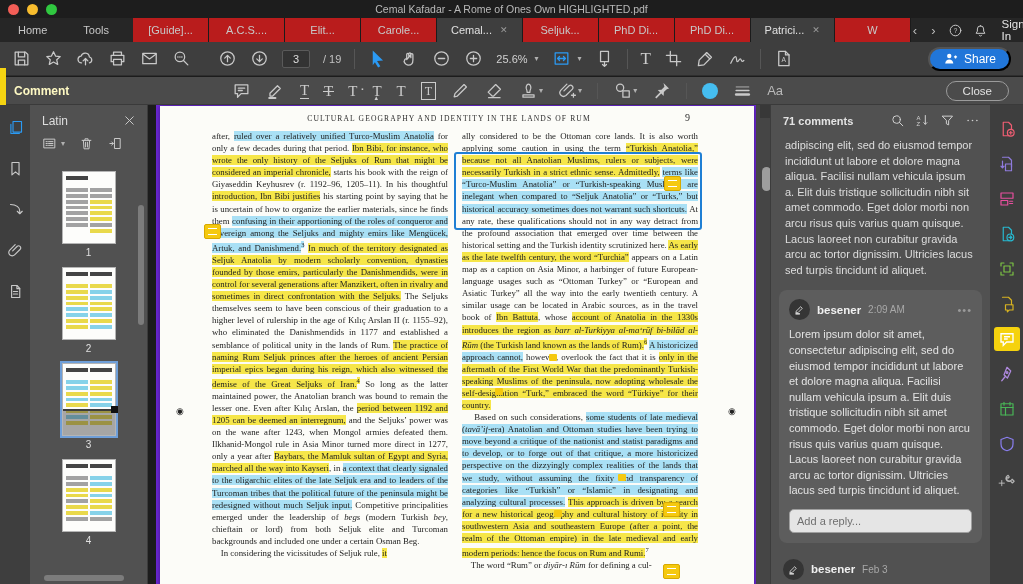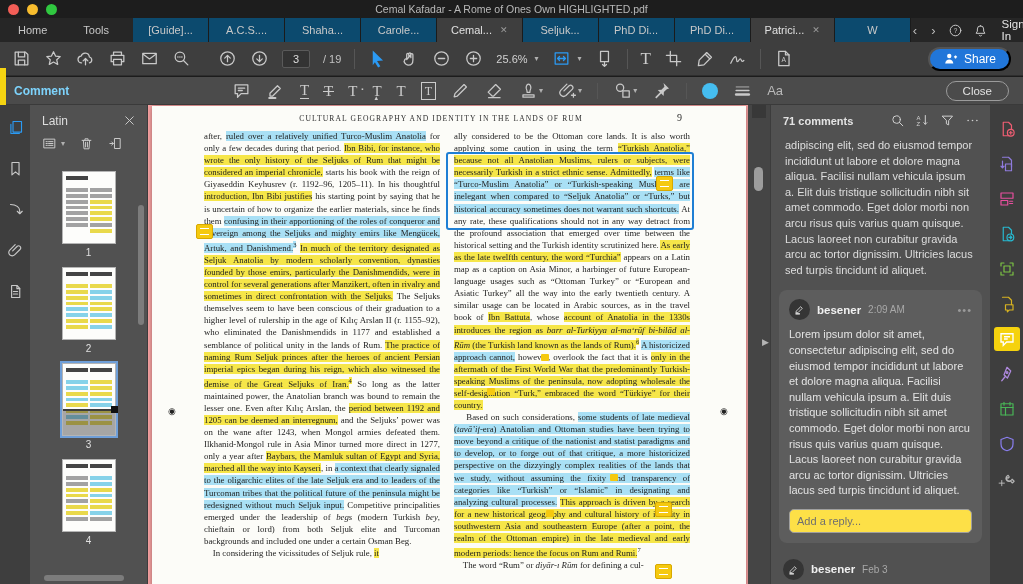--- a/index.html
+++ b/index.html
@@ -16,21 +16,21 @@
   .wtitle { position:absolute; left:0; right:0; text-align:center; color:#b9b9b9;
             font-size:10.5px; line-height:18px; pointer-events:none; }
 
   
   .tabbar { position:absolute; left:0; top:18px; width:100%; height:24px;
             background:#262626; display:flex; align-items:stretch; }
   .tab { display:flex; align-items:center; gap:6px; padding:0 14px; color:#c8c8c8;
          font-size:11px; border-right:1px solid #1b1b1b; cursor:default; }
   .tab.plain { background:transparent; border:none; padding:0 18px; }
   .doc-tabs { display:flex; align-items:stretch; margin-left:6px; }
-  .doc-tabs .tab { background:#0c4a6e; min-width:76px; justify-content:center; }
+  .doc-tabs .tab { background:#b91c1c; min-width:76px; justify-content:center; }
   .doc-tabs .tab.active { background:#3e3e3e; color:#e0e0e0; }
   .tab .x { color:#9a9a9a; font-size:9px; margin-left:2px; }
   .tab-right { margin-left:auto; display:flex; align-items:center; gap:10px;
                padding-right:12px; color:#c8c8c8; }
   .chev { font-size:13px; color:#bdbdbd; padding:0 2px; }
   .signin { font-size:11.5px; color:#e3e3e3; margin-left:4px; }
 
   
   .ic { display:inline-flex; width:19px; height:19px; color:#c9c9c9; flex:none; }
   .ic svg { width:100%; height:100%; }
@@ -50,21 +50,21 @@
   .caret-glyph { color:#b0b0b0; font-size:8px; margin-left:-6px; }
   .share-btn { margin-left:auto; background:#2176d9; border-radius:14px; height:24px;
                display:flex; align-items:center; gap:6px; padding:0 13px;
                color:#fff; font-size:12px; }
   .share-btn .ic{ width:15px; height:15px; color:#fff; }
 
   
   .commentbar { position:absolute; left:0; top:77px; width:100%; height:28px;
                 background:#4b4b4b; border-bottom:1px solid #3a3a3a;
                 display:flex; align-items:center; padding:0 14px; }
-  .cb-label { color:#7dd3fc; font-size:12px; font-weight:bold; }
+  .cb-label { color:#fef9c3; font-size:12px; font-weight:bold; }
   .cb-icons { flex:1; display:flex; align-items:center; justify-content:center;
               gap:15px; }
   .tico { font-family:"Liberation Serif", serif; font-size:15px; color:#cccccc;
           line-height:16px; position:relative; }
   .tico.u { border-bottom:1.5px solid #cccccc; }
   .tico.s::after{ content:""; position:absolute; left:-1px; right:-1px; top:8px;
                   border-top:1.2px solid #ccc; }
   .tico.r::after{ content:"▪"; position:absolute; font-size:6px; right:-6px; top:-2px; color:#ccc;}
   .tico.i::after{ content:"▴"; position:absolute; font-size:7px; left:2px; bottom:-7px; color:#ccc;}
   .tico.box { border:1px solid #ccc; padding:0 3px; font-size:12px; }
@@ -104,22 +104,22 @@
   .viewport-shade { position:absolute; left:0; right:0; bottom:0; height:36%;
                     background:rgba(60,60,60,.45); border-top:2px solid #3c3c3c; }
   .viewport-shade .handle { position:absolute; right:-3px; top:-5px; width:7px;
                             height:7px; background:#111; }
   .tp-vscroll { position:absolute; right:3px; top:100px; width:6px; height:120px;
                 background:#7c7c7c; border-radius:3px; }
   .tp-hscroll { position:absolute; left:14px; bottom:3px; width:80px; height:6px;
                 background:#7c7c7c; border-radius:3px; }
 
   
-  .docarea { position:absolute; left:148px; top:0; width:622px; height:100%;
-             background:#fca5a5; overflow:hidden; }
+  .docarea { position:absolute; left:156px; top:0; width:622px; height:100%;
+             background:#6d28d9; overflow:hidden; }
   .page { position:absolute; left:4px; top:1px; width:594px; height:620px;
           background:#fcfcf8; box-shadow:0 0 6px rgba(0,0,0,.4); }
   .page-header { position:absolute; left:52px; top:8px; width:474px; text-align:center;
                  font-family:"Liberation Serif", serif; font-size:7.6px;
                  letter-spacing:1.1px; color:#2e2e2e; }
   .page-number { position:absolute; right:64px; top:6px;
                  font-family:"Liberation Serif", serif; font-size:10px; color:#2e2e2e; }
   .cols { position:absolute; left:52px; top:24px; width:486px; display:flex; gap:14px; }
   .pcol { width:236px; font-family:"Liberation Serif", serif; font-size:8.8px;
           line-height:12.1px; color:#1d1d1d; text-align:justify; }
@@ -160,21 +160,21 @@
   .comment-card { margin:2px 8px 10px 8px; background:#5d5d5d; border-radius:8px;
                   padding:9px 10px 10px 10px; }
   .cc-head { display:flex; align-items:center; gap:7px; }
   .avatar { width:21px; height:21px; border-radius:50%; background:#353535;
             display:flex; align-items:center; justify-content:center; flex:none; }
   .avatar .ic { width:11px; height:11px; color:#fff; }
   .cc-author { color:#f0f0f0; font-size:11.5px; font-weight:bold; }
   .cc-time { color:#a8a8a8; font-size:10px; }
   .cc-dots { margin-left:auto; color:#9a9a9a; font-size:11px; letter-spacing:1px; }
   .cc-body { color:#e3e3e3; font-size:11px; line-height:15.6px; margin-top:7px; }
-  .reply-input { width:100%; margin-top:10px; height:24px; background:#fde047;
+  .reply-input { width:100%; margin-top:10px; height:24px; background:#e5e5e5;
                  border:1px solid #9f9f9f; border-radius:5px; font-size:11px;
                  padding:0 7px; color:#555; }
   .reply-input::placeholder{ color:#6f6f6f; }
   .comment-entry { padding:6px 12px 4px 12px; }
 
   
   .rightstrip { position:absolute; left:990px; top:0; width:33px; height:100%;
                 background:#3e3e3e; display:flex; flex-direction:column;
                 align-items:center; padding-top:12px; gap:11px; }
   .rtool { width:26px; height:24px; display:flex; align-items:center;
@@ -205,21 +205,21 @@
         <span>Tools</span>
       </div>
     <div class="doc-tabs" id="docTabs">
         <div class="tab">
           <span>[Guide]...</span>
         </div>
         <div class="tab">
           <span>A.C.S....</span>
         </div>
         <div class="tab">
-          <span>Shaha...</span>
+          <span>Elit...</span>
         </div>
         <div class="tab">
           <span>Carole...</span>
         </div>
         <div class="tab active">
           <span>Cemal...</span>
           <span class="x">✕</span>
         </div>
         <div class="tab">
           <span>Seljuk...</span>

